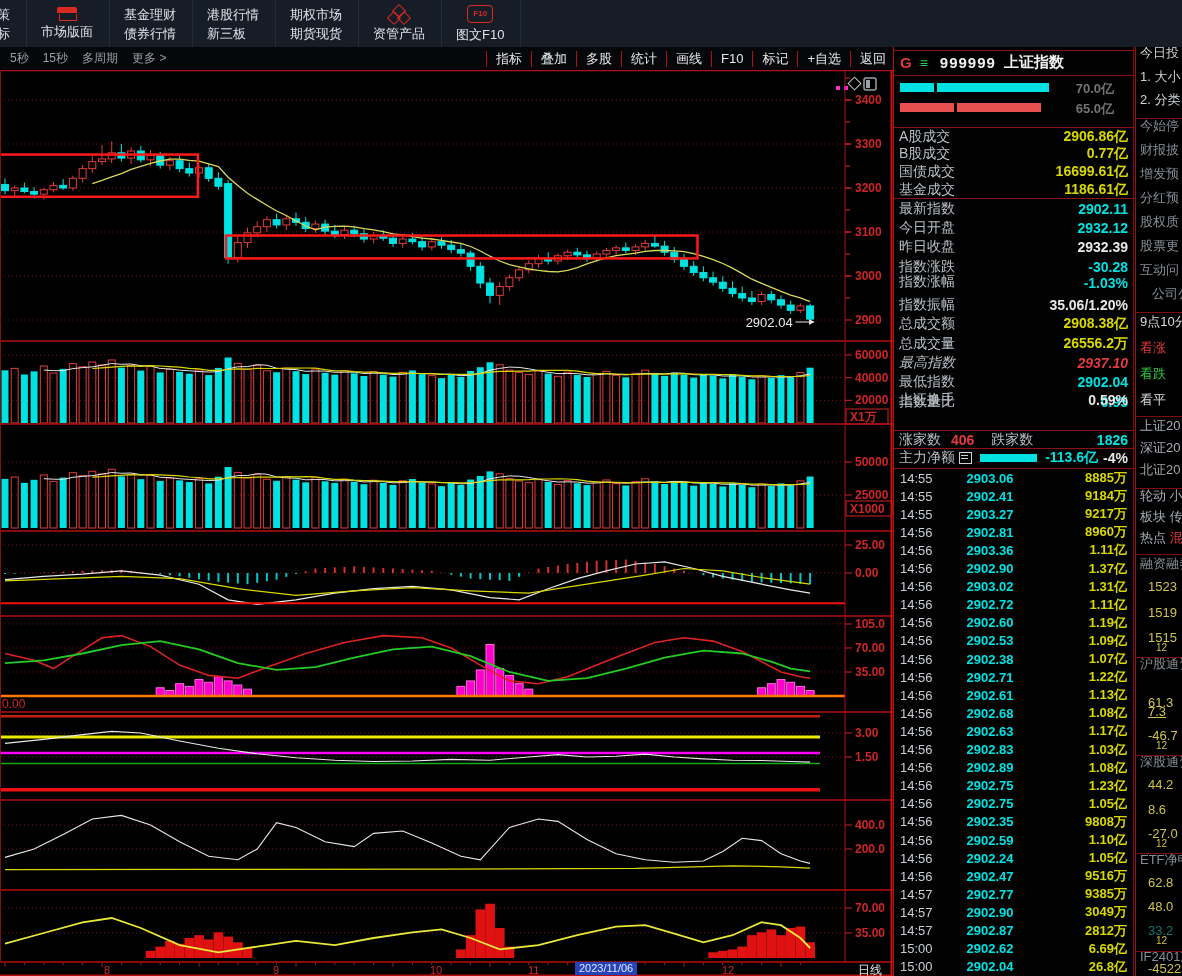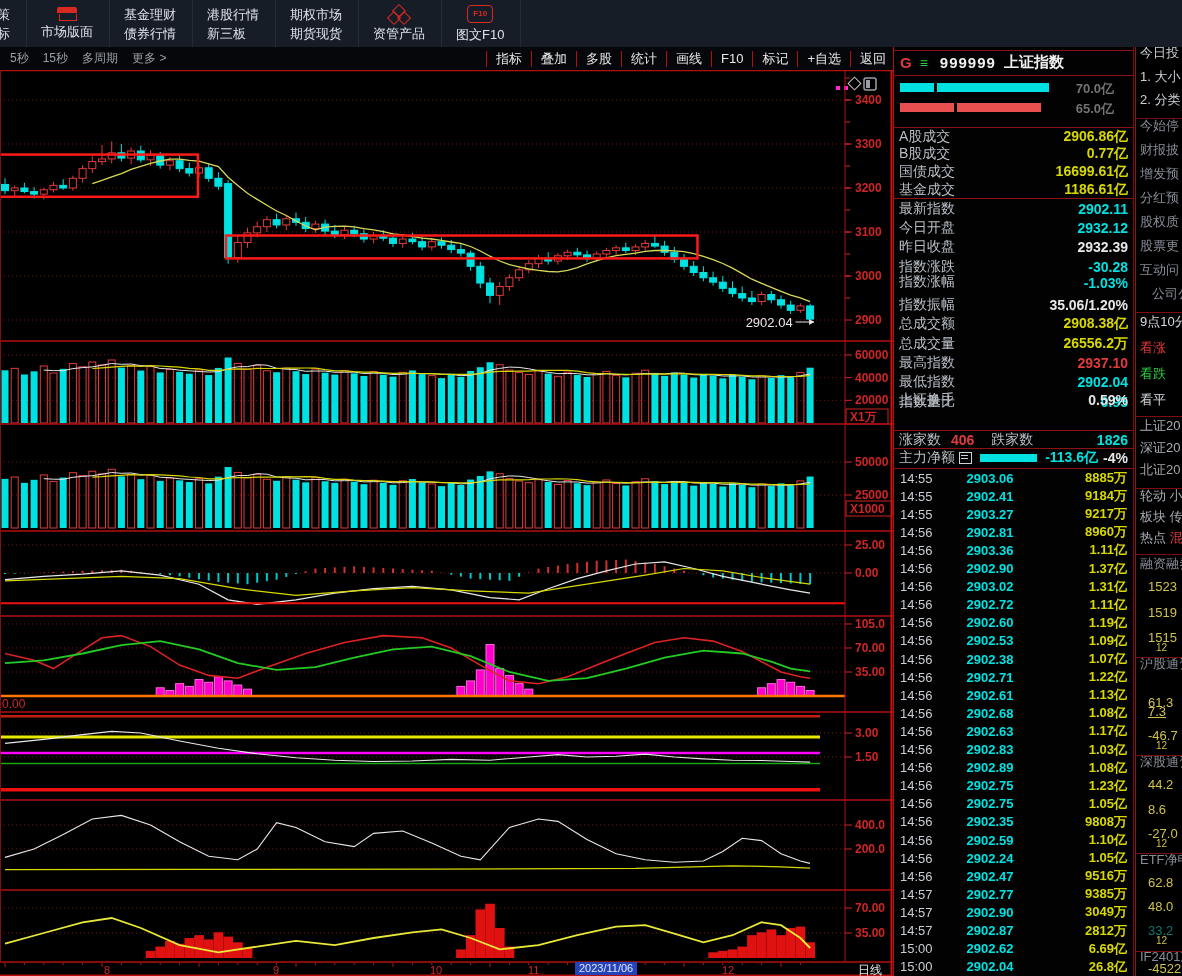--- a/index.html
+++ b/index.html
@@ -840,21 +840,21 @@
         <span class="val c-white">35.06/1.20%</span>
       </div>
       <div class="srow" style="top: 267.8px; height: 19.3px;">
         <span class="lab">总成交额</span>
         <span class="val c-yellow">2908.38亿</span>
       </div>
       <div class="srow" style="top: 287.1px; height: 19.3px;">
         <span class="lab">总成交量</span>
         <span class="val c-yellow">26556.2万</span>
       </div>
-      <div class="srow" style="top: 306.4px; height: 19.3px;">
+      <div class="srow" style="top: 306.4px; height: 19.3px; font-style: italic;">
         <span class="lab">最高指数</span>
         <span class="val c-red">2937.10</span>
       </div>
       <div class="srow" style="top: 325.7px; height: 19.3px;">
         <span class="lab">最低指数</span>
         <span class="val c-cyan">2902.04</span>
       </div>
       <div class="srow" style="top: 345px; height: 19.3px;">
         <span class="lab">指数量比</span>
         <span class="val c-cyan">0.95</span>

